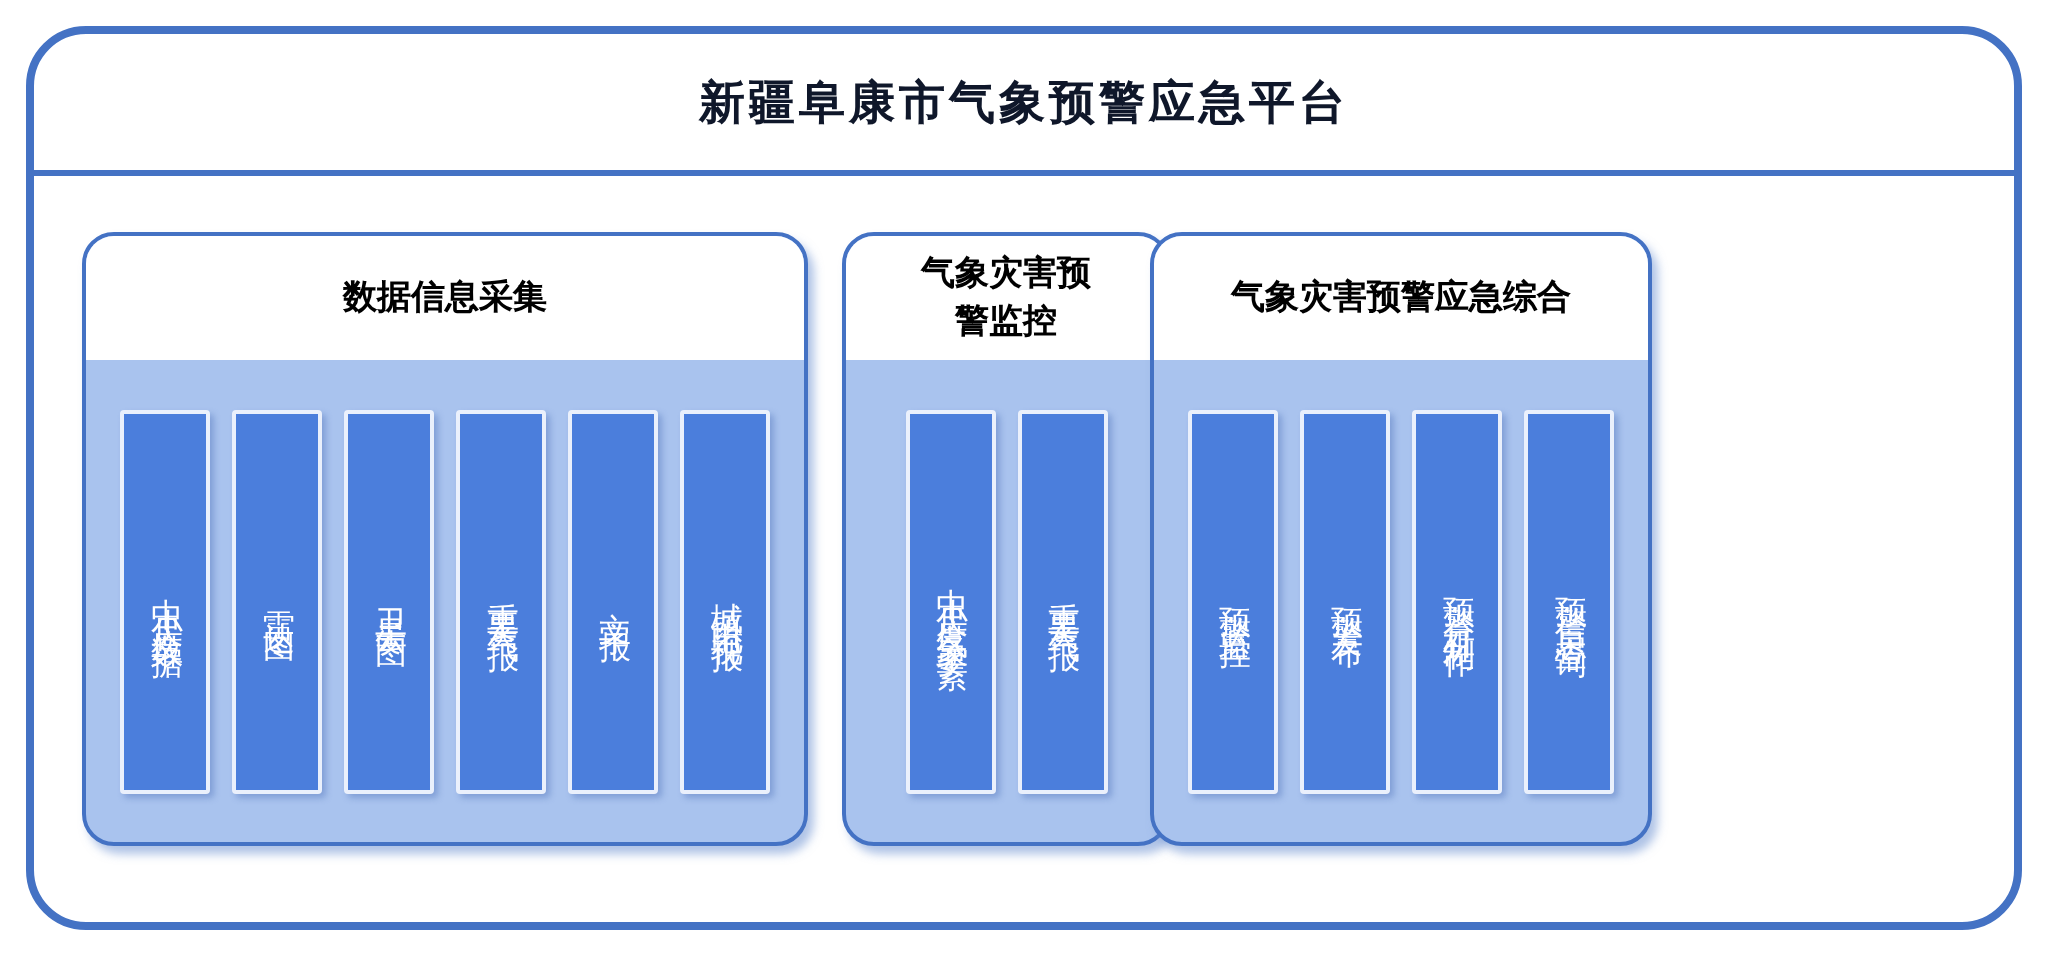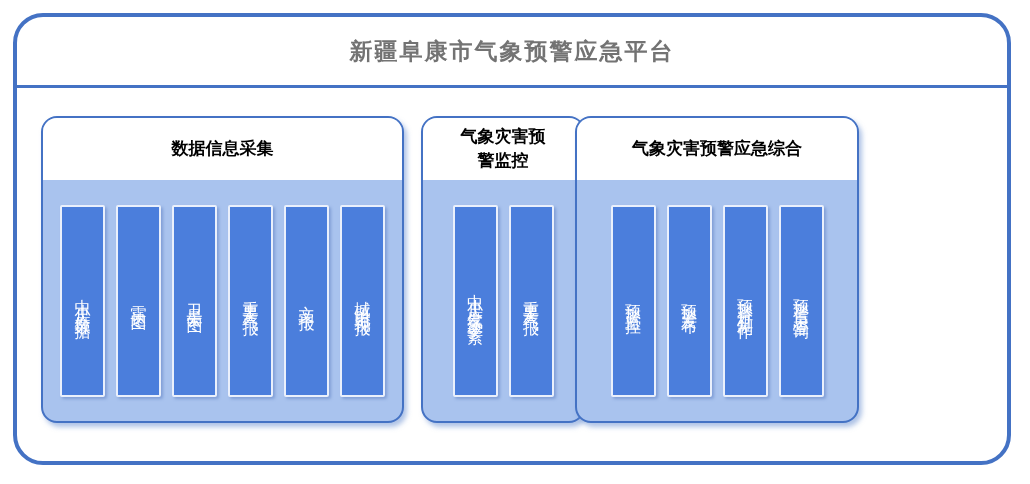--- a/index.html
+++ b/index.html
@@ -10,32 +10,32 @@
   .outer {
     position:absolute; left:13px; top:13px; width:998px; height:452px;
     box-sizing:border-box; border:4px solid #4472c4; border-radius:30px;
     background:#ffffff;
   }
   .title-band {
     height:71px; box-sizing:border-box; border-bottom:3px solid #4472c4;
     display:flex; align-items:center; justify-content:center;
   }
   .title-band h1 {
-    margin:0; font-size:23px; font-weight:bold; color:#737373; letter-spacing:2px;
+    margin:0; font-size:23px; font-weight:bold; color:#0f172a; letter-spacing:2px;
   }
   .content { position:relative; height:370px; }
   .group {
     position:absolute; top:28px; height:307px; box-sizing:border-box;
     border:2px solid #4472c4; border-radius:16px; background:#a9c3ee;
     overflow:hidden;
     box-shadow:3px 4px 5px rgba(110,145,210,0.55);
   }
   .g1 { left:24px;  width:363px; }
   .g2 { left:404px; width:164px; }
-  .g3 { left:558px; width:284px; }
+  .g3 { left:558px; width:251px; }
   .g4 { left:826px; width:141px; }
   .group-header {
     height:62px; background:#ffffff;
     display:flex; align-items:center; justify-content:center;
     font-size:17px; font-weight:bold; color:#000000;
     text-align:center; line-height:1.4; white-space:pre-line;
   }
   .group-body {
     height:241px; display:flex; justify-content:center; align-items:center; gap:11px;
   }

